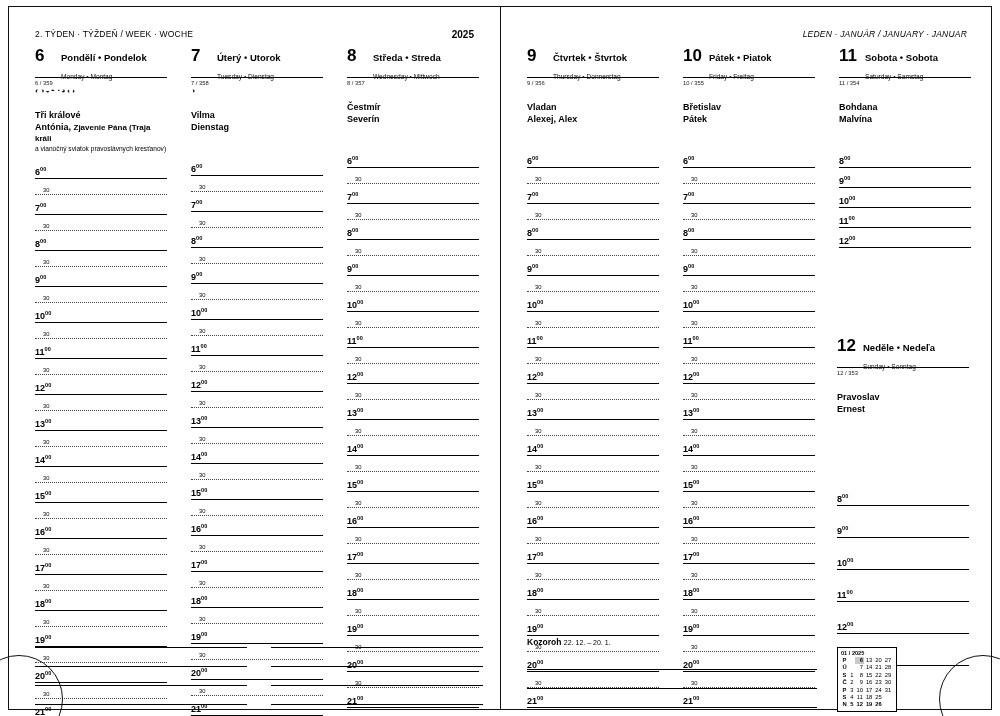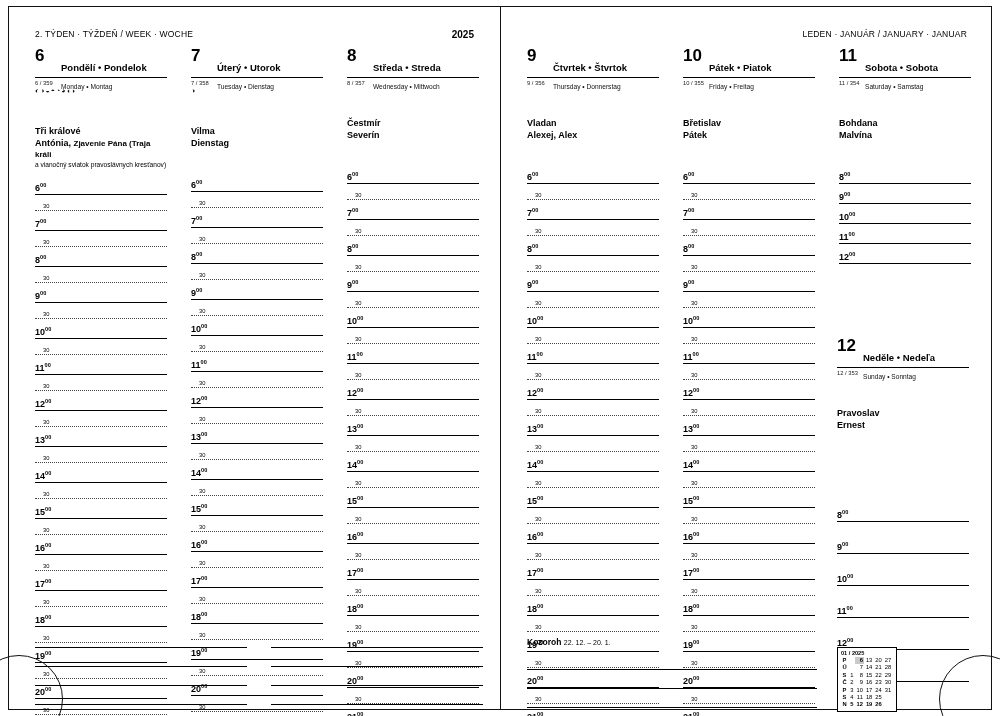--- a/index.html
+++ b/index.html
@@ -6,34 +6,34 @@
   body{font-family:"Liberation Sans",sans-serif;color:#000;}
   #page{position:relative;width:1000px;height:716px;background:#ffffff;overflow:hidden;}
 
   .spread{position:absolute;left:8px;top:6px;width:984px;height:704px;border:1px solid #111;box-sizing:border-box;background:#fff;}
   .half{position:absolute;top:0;height:100%;box-sizing:border-box;}
   .half.left{left:0;width:492px;border-right:1px solid #111;}
   .half.right{left:492px;width:492px;}
 
   .hdr{position:absolute;top:22px;font-size:8.5px;letter-spacing:.2px;}
   .hdr-left{left:26px;}
-  .hdr-right{right:26px;text-align:left;}
+  .hdr-right{right:26px;text-align:left;font-style:italic;}
   .yr{position:absolute;top:22px;right:26px;font-size:10px;font-weight:bold;}
 
   
   .col{position:absolute;top:40px;box-sizing:border-box;}
   .dayhead{position:relative;height:30px;border-bottom:1px solid #000;}
   .dayhead .num{position:absolute;left:0;top:0;font-size:17px;font-weight:bold;line-height:17px;}
-  .dayhead .names{position:absolute;left:26px;top:0;margin-top:10px;}
+  .dayhead .names{position:absolute;left:26px;top:0;}
   .dayhead .n1{font-size:9.5px;font-weight:bold;line-height:11px;}
   .dayhead .n2{font-size:6.6px;line-height:8px;color:#111;}
   .ord{font-size:5.8px;color:#222;margin-top:2px;}
   .moon{font-size:7px;letter-spacing:1px;color:#111;margin-top:1px;}
 
-  .names-block{margin-top:32px;min-height:40px;font-size:9px;line-height:11.5px;font-weight:bold;}
+  .names-block{margin-top:16px;min-height:40px;font-size:9px;line-height:11.5px;font-weight:bold;}
   .names-block .sub{font-weight:normal;font-size:6.6px;line-height:8px;}
   .names-block .inline-normal{font-weight:bold;font-size:8px;}
 
   .slots{margin-top:6px;}
   .slot{position:relative;height:19px;border-bottom:1px solid #000;}
   .slot.half-slot{border-bottom:1px dotted #444;height:15px;}
   .slot .lbl{position:absolute;left:0;bottom:1px;font-size:9px;font-weight:bold;}
   .slot .lbl sup{font-size:5.6px;font-weight:bold;vertical-align:super;}
   .slot.half-slot .lbl{font-size:5.8px;font-weight:normal;left:8px;}
 

